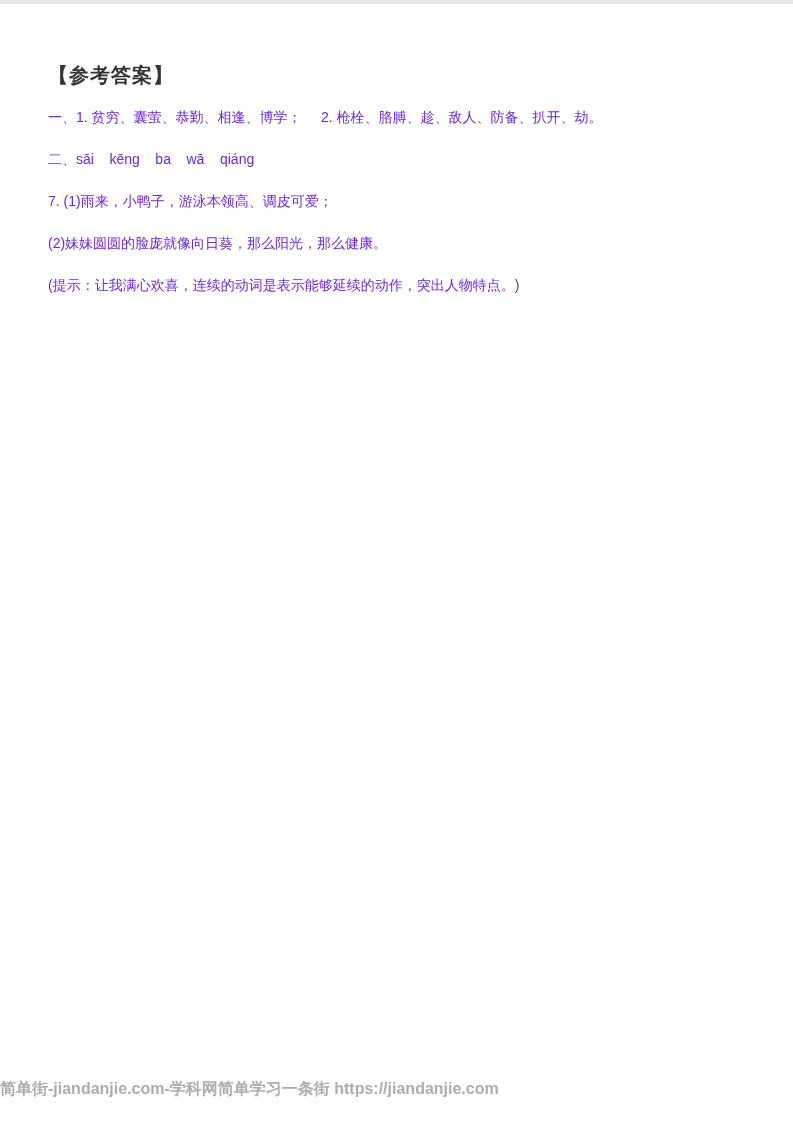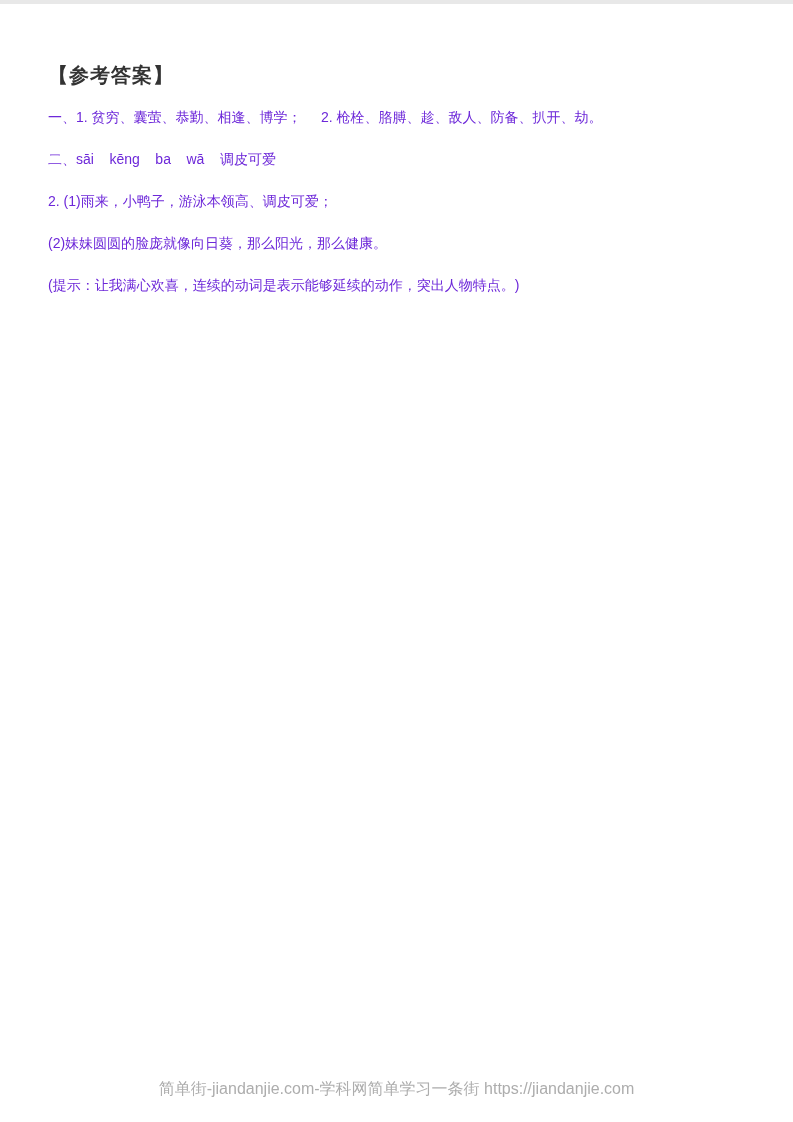--- a/index.html
+++ b/index.html
@@ -33,41 +33,41 @@
     line-height: 42px;
     white-space: pre-wrap;
     text-align: justify;
     color: #6d28d9;
   }
   .footer-watermark {
     position: absolute;
     left: 0;
     right: 0;
     bottom: 28px;
-    text-align: center;
     font-size: 16px;
     line-height: 18px;
     color: #adadad;
     white-space: nowrap;
+    font-weight: bold;
   }
 </style>
 </head>
 <body>
 
 <div class="page">
 
   <h1 class="doc-title">【参考答案】</h1>
 
   <p class="answer-line">一、1. 贫穷、囊萤、恭勤、相逢、博学；     2. 枪栓、胳膊、趁、敌人、防备、扒开、劫。</p>
 
-  <p class="answer-line">二、sāi    kēng    ba    wā    调皮可爱</p>
+  <p class="answer-line">二、sāi    kēng    ba    wā    qiáng</p>
 
 
 
-  <p class="answer-line">2. (1)雨来，小鸭子，游泳本领高、调皮可爱；</p>
+  <p class="answer-line">7. (1)雨来，小鸭子，游泳本领高、调皮可爱；</p>
 
   <p class="answer-line">(2)妹妹圆圆的脸庞就像向日葵，那么阳光，那么健康。</p>
 
 
 
 
   <p class="answer-line">(提示：让我满心欢喜，连续的动词是表示能够延续的动作，突出人物特点。)</p>
 
   <div class="footer-watermark">简单街-jiandanjie.com-学科网简单学习一条街 https://jiandanjie.com</div>
 

